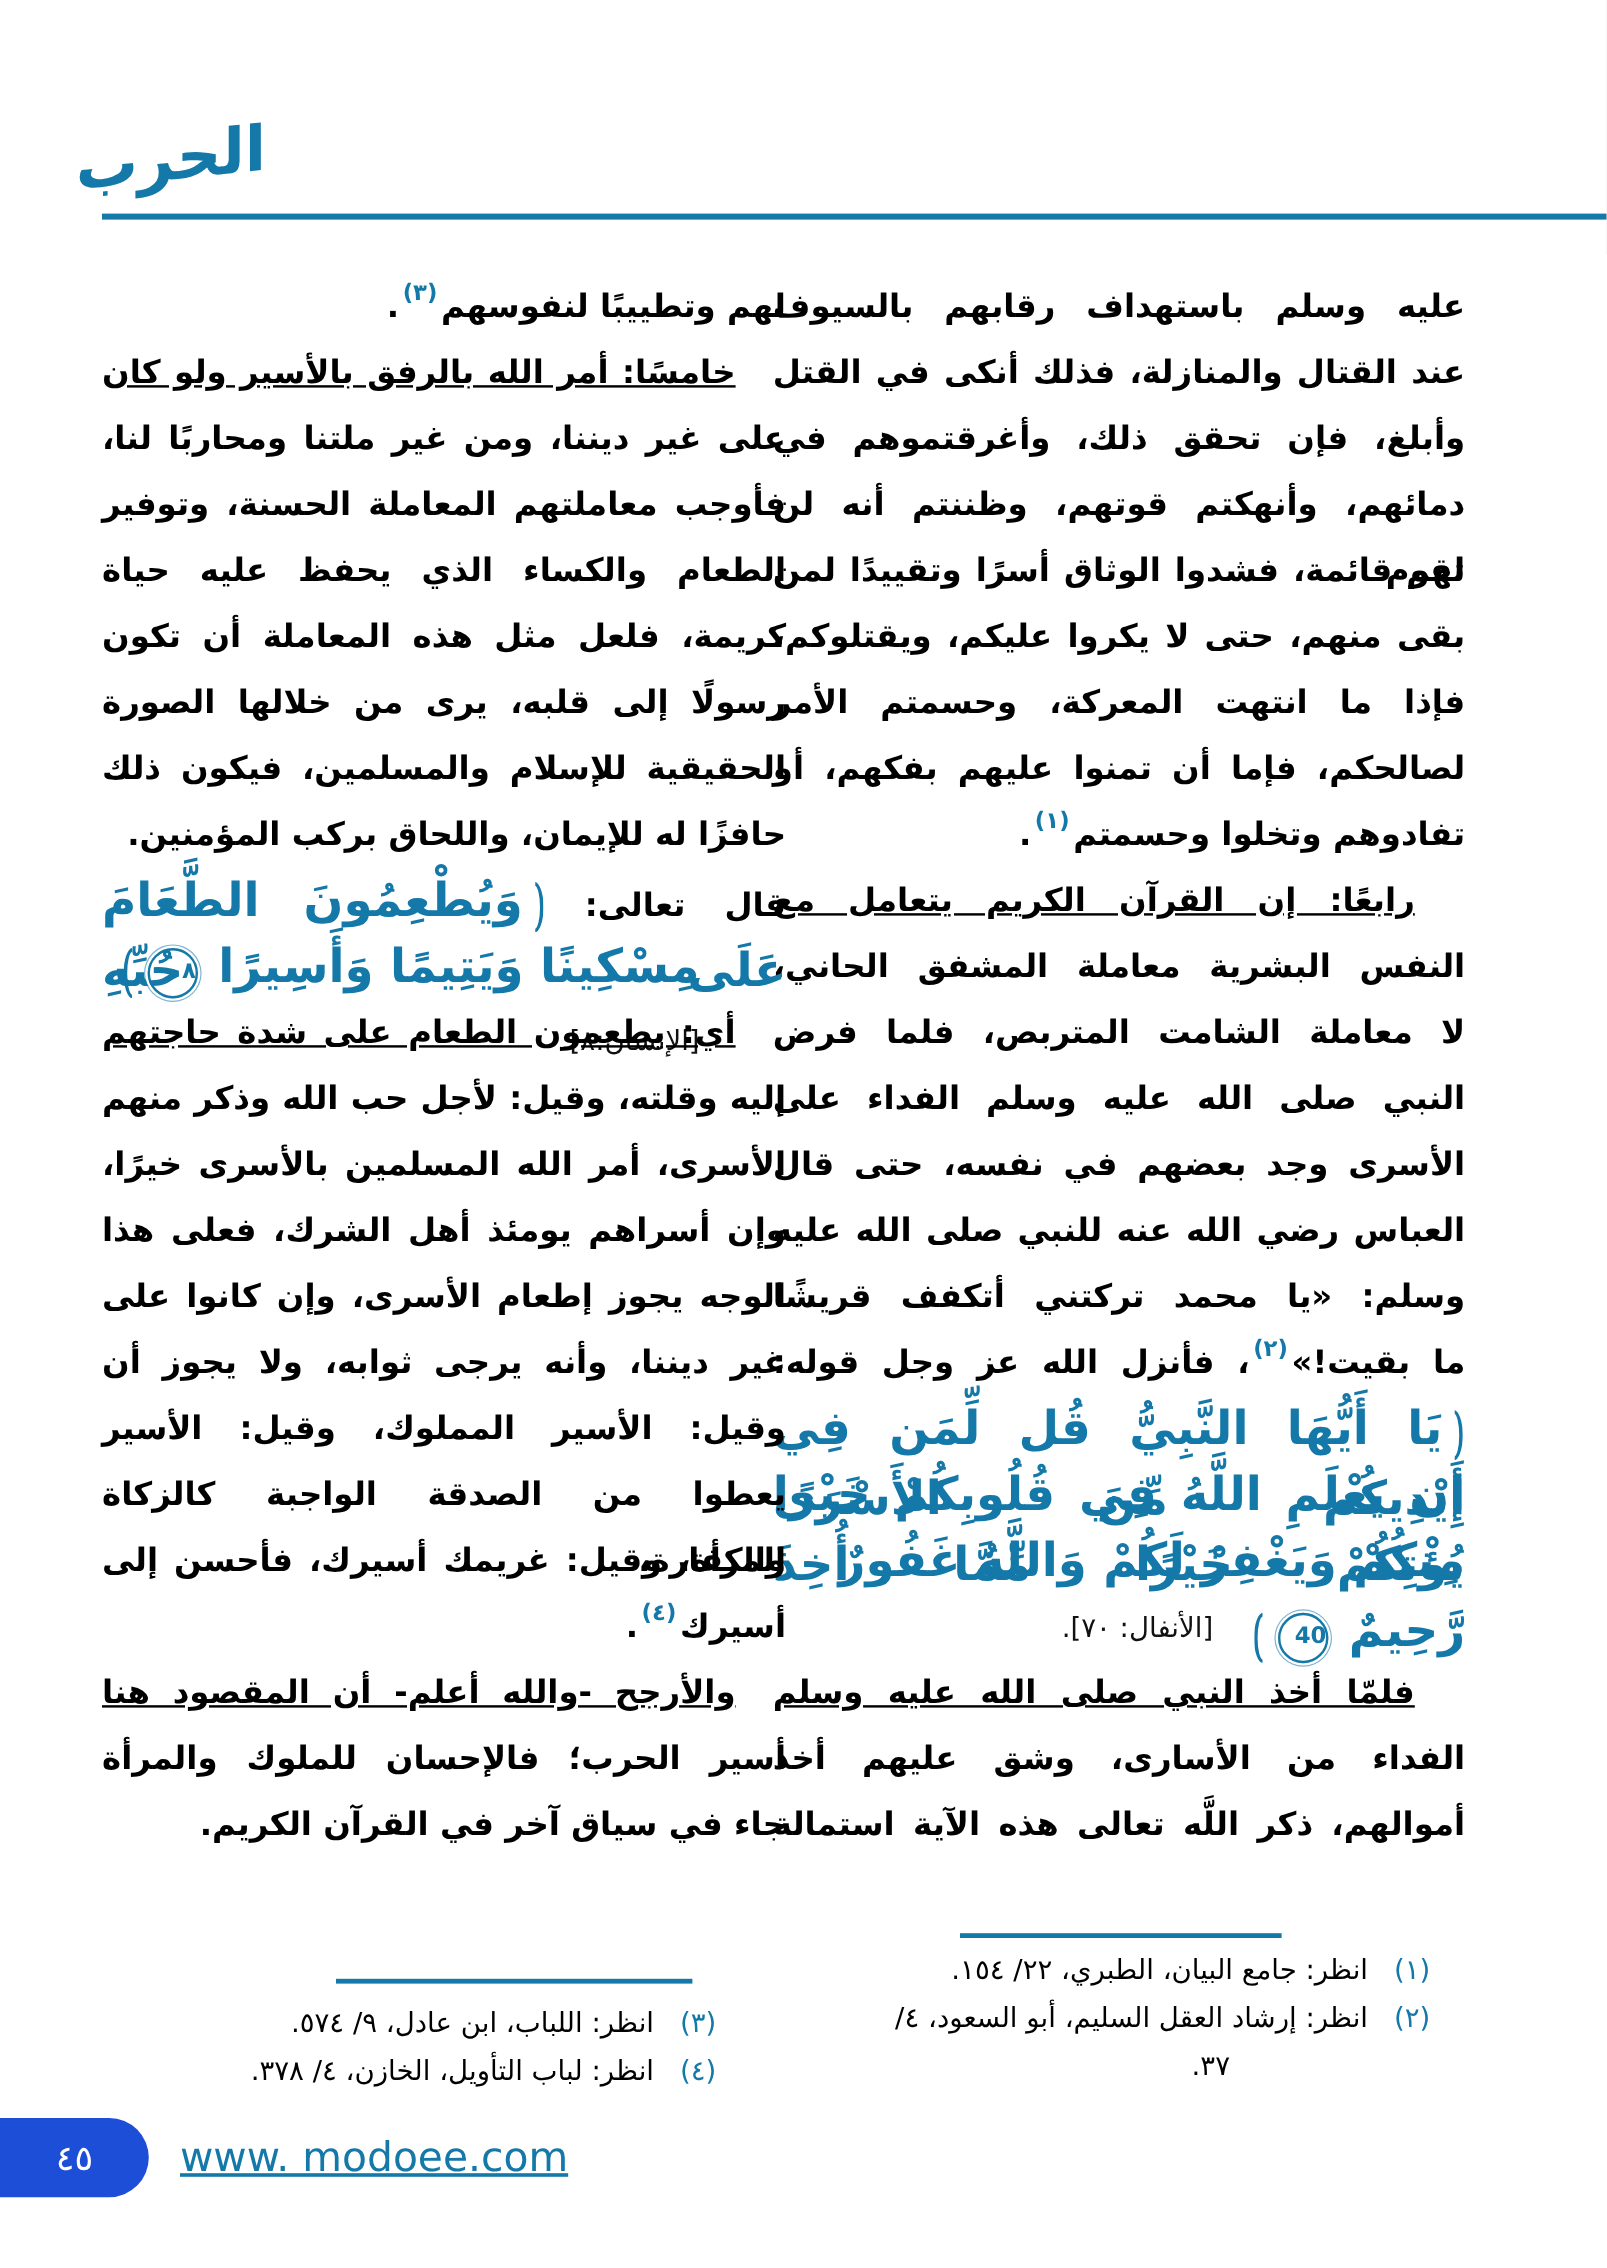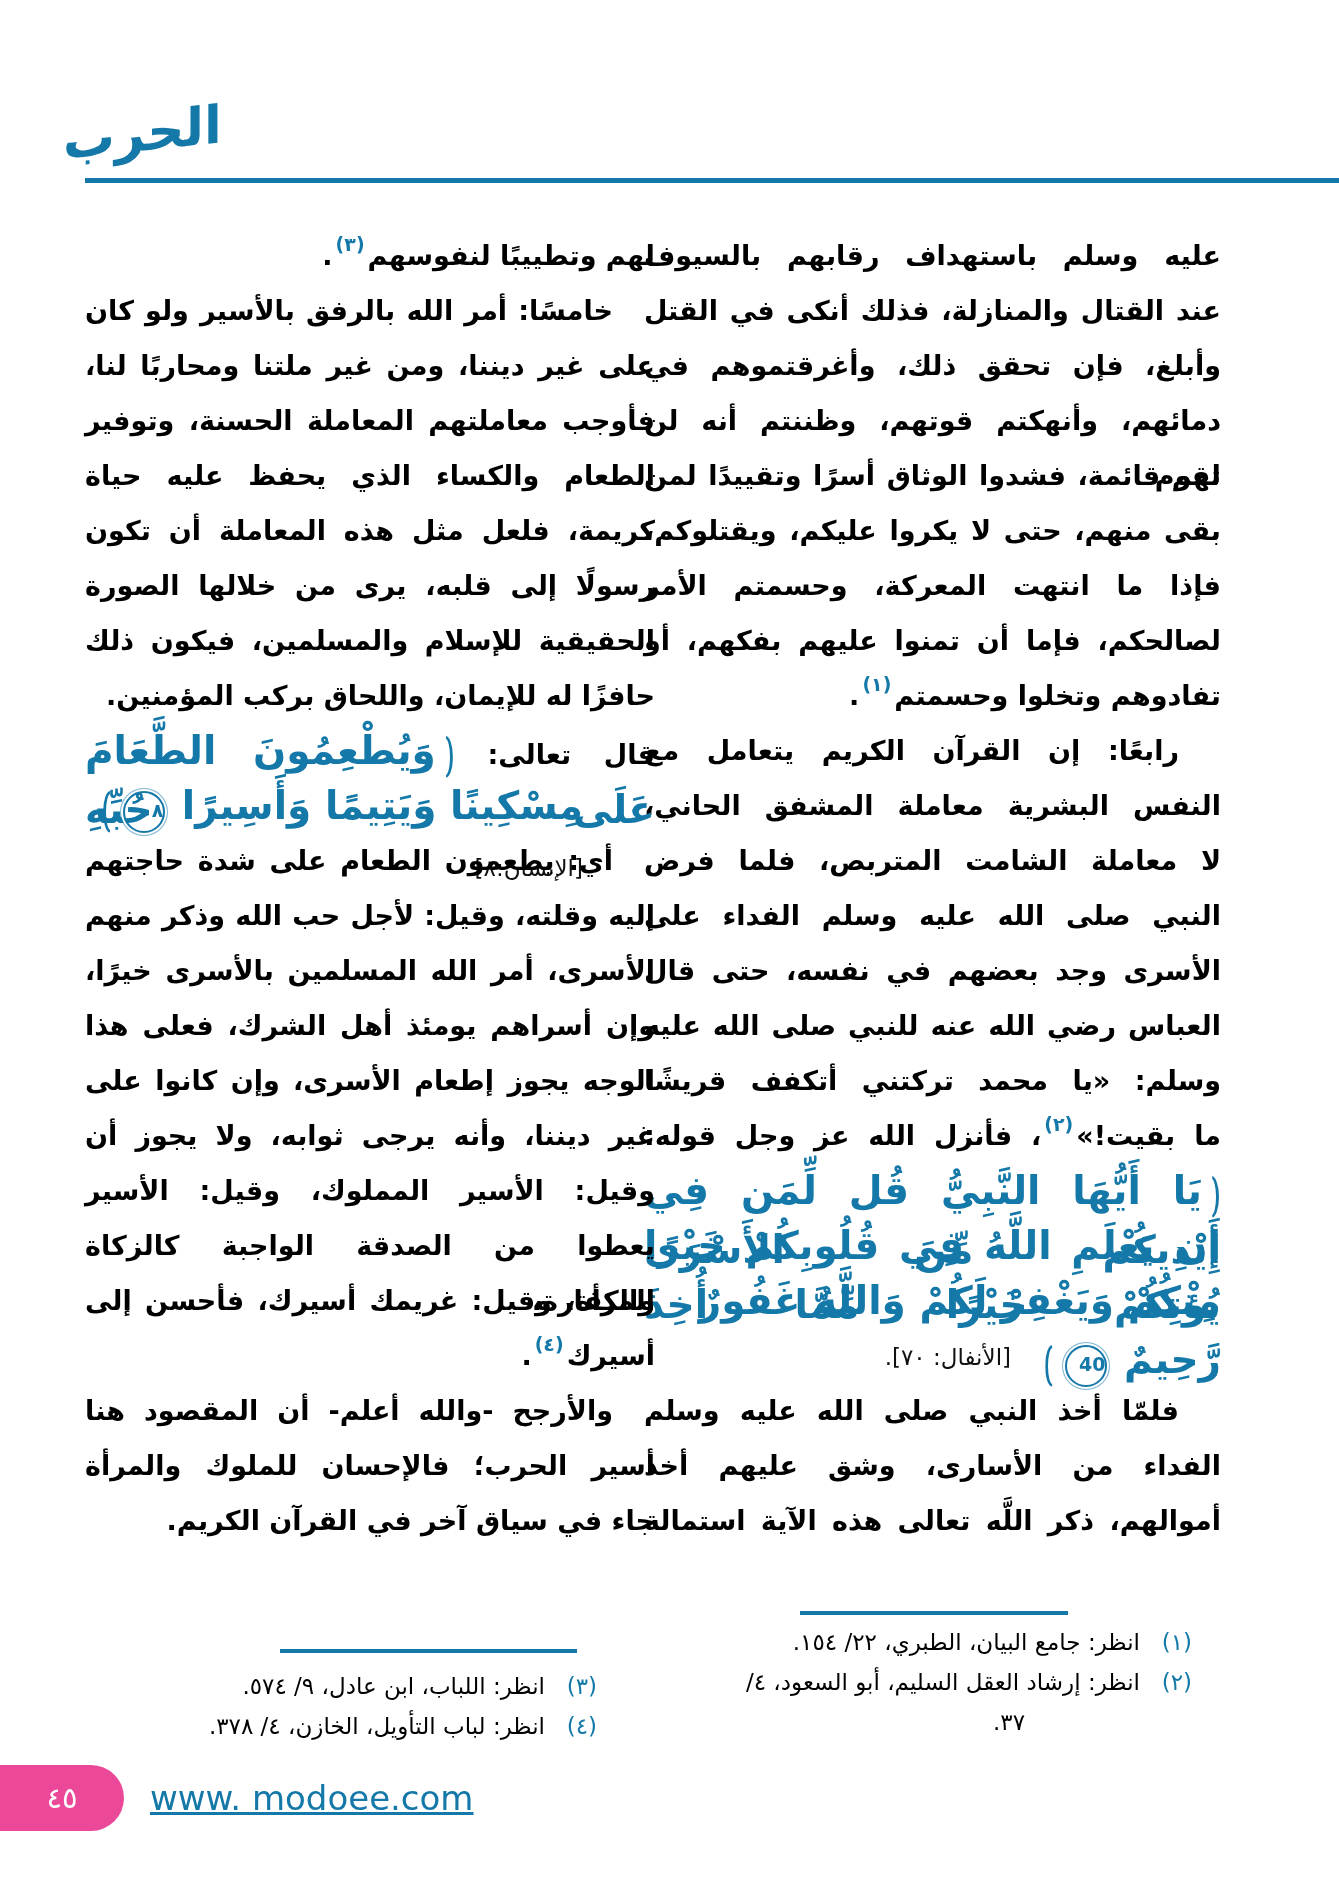--- a/index.html
+++ b/index.html
@@ -13,21 +13,21 @@
     color:#1478a8;font-size:52px;font-weight:700;text-align:center;
     line-height:90px;transform:rotate(-6deg) skewX(-6deg);direction:rtl;
   }
   .header-rule{position:absolute;left:85px;top:178px;width:1254px;height:5px;background:#1478a8;}
   
   .col{position:absolute;top:228px;direction:rtl;font-size:27px;font-weight:700;color:#000;}
   #col-right{left:644px;width:577px;}
   #col-left{left:85px;width:570px;}
   .line{height:55px;line-height:55px;text-align:justify;}
   .line-j{text-align:justify;text-align-last:justify;}
-  .line-i{text-align:justify;text-align-last:justify;padding-right:42px;}
+  .line-i{text-align:justify;text-align-last:justify;padding-right:42px;text-decoration:underline;}
   .line-e{text-align:right;text-align-last:right;}
   .line-e2{text-align:right;text-align-last:right;padding-right:72px;}
   .line-r{text-align:right;text-align-last:right;padding-right:210px;}
   .seg-b{color:#000;}
   .seg-q{color:#1478a8;font-size:39px;}
   .seg-fn{color:#1478a8;font-size:19px;position:relative;top:-14px;margin:0 3px;}
   .seg-r{color:#111;font-size:23px;font-weight:400;}
   .medallion{
     display:inline-block;width:38px;height:38px;border:2px solid #1478a8;border-radius:50%;
     color:#1478a8;font-size:19px;line-height:35px;text-align:center;vertical-align:middle;
@@ -43,21 +43,21 @@
   #fn-divider-left{left:280px;top:1649px;width:297px;}
   .fnblock{position:absolute;direction:rtl;font-size:23px;font-weight:400;color:#000;}
   #fnblock-right{left:680px;top:1622px;width:512px;}
   #fnblock-left{left:85px;top:1666px;width:512px;}
   .fnrow{display:flex;}
   .fnmark{color:#1478a8;min-width:52px;line-height:40px;}
   .fntext{flex:1;line-height:40px;}
   .fntext .cont{padding-right:115px;}
   
   .page-badge{
-    position:absolute;left:0;top:1765px;width:124px;height:66px;background:#ec4899;
+    position:absolute;left:0;top:1765px;width:124px;height:66px;background:#1d4ed8;
     border-radius:0 36px 36px 0;color:#fff;font-size:29px;display:flex;
     align-items:center;justify-content:center;
   }
   .site-url{
     position:absolute;left:150px;top:1765px;height:66px;line-height:66px;
     color:#1478a8;font-size:34px;direction:ltr;text-decoration:underline;
   }
 </style>
 </head>
 <body>

